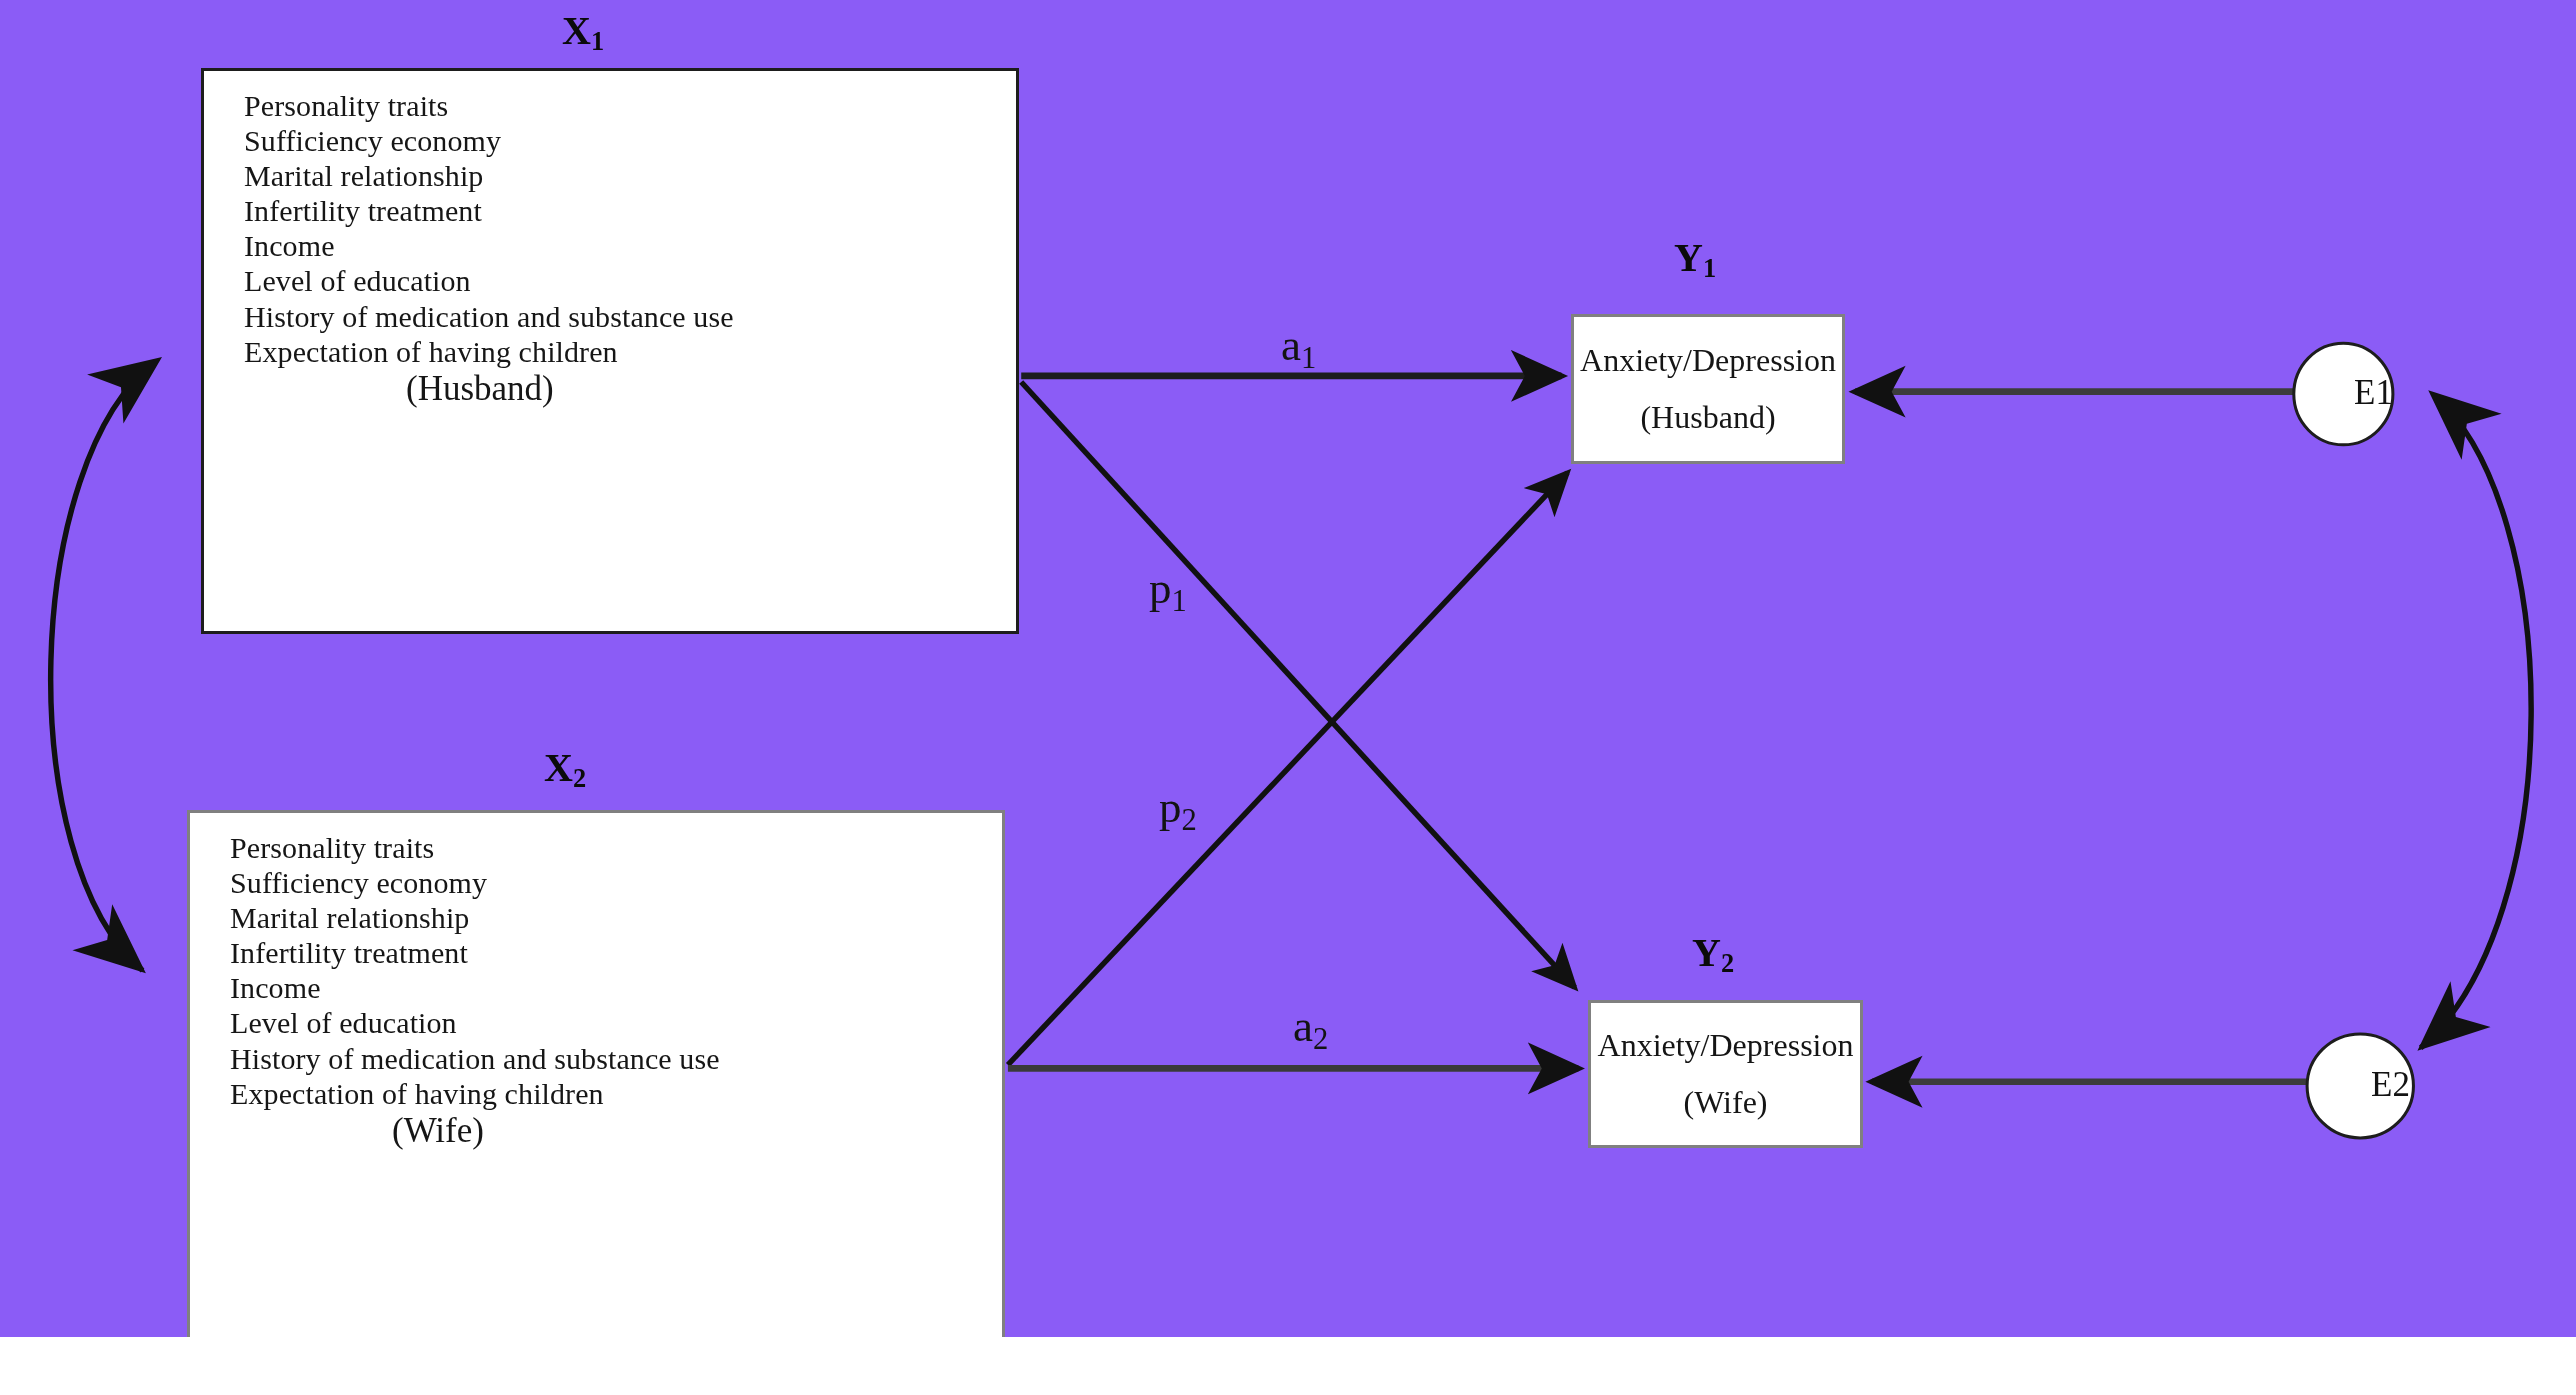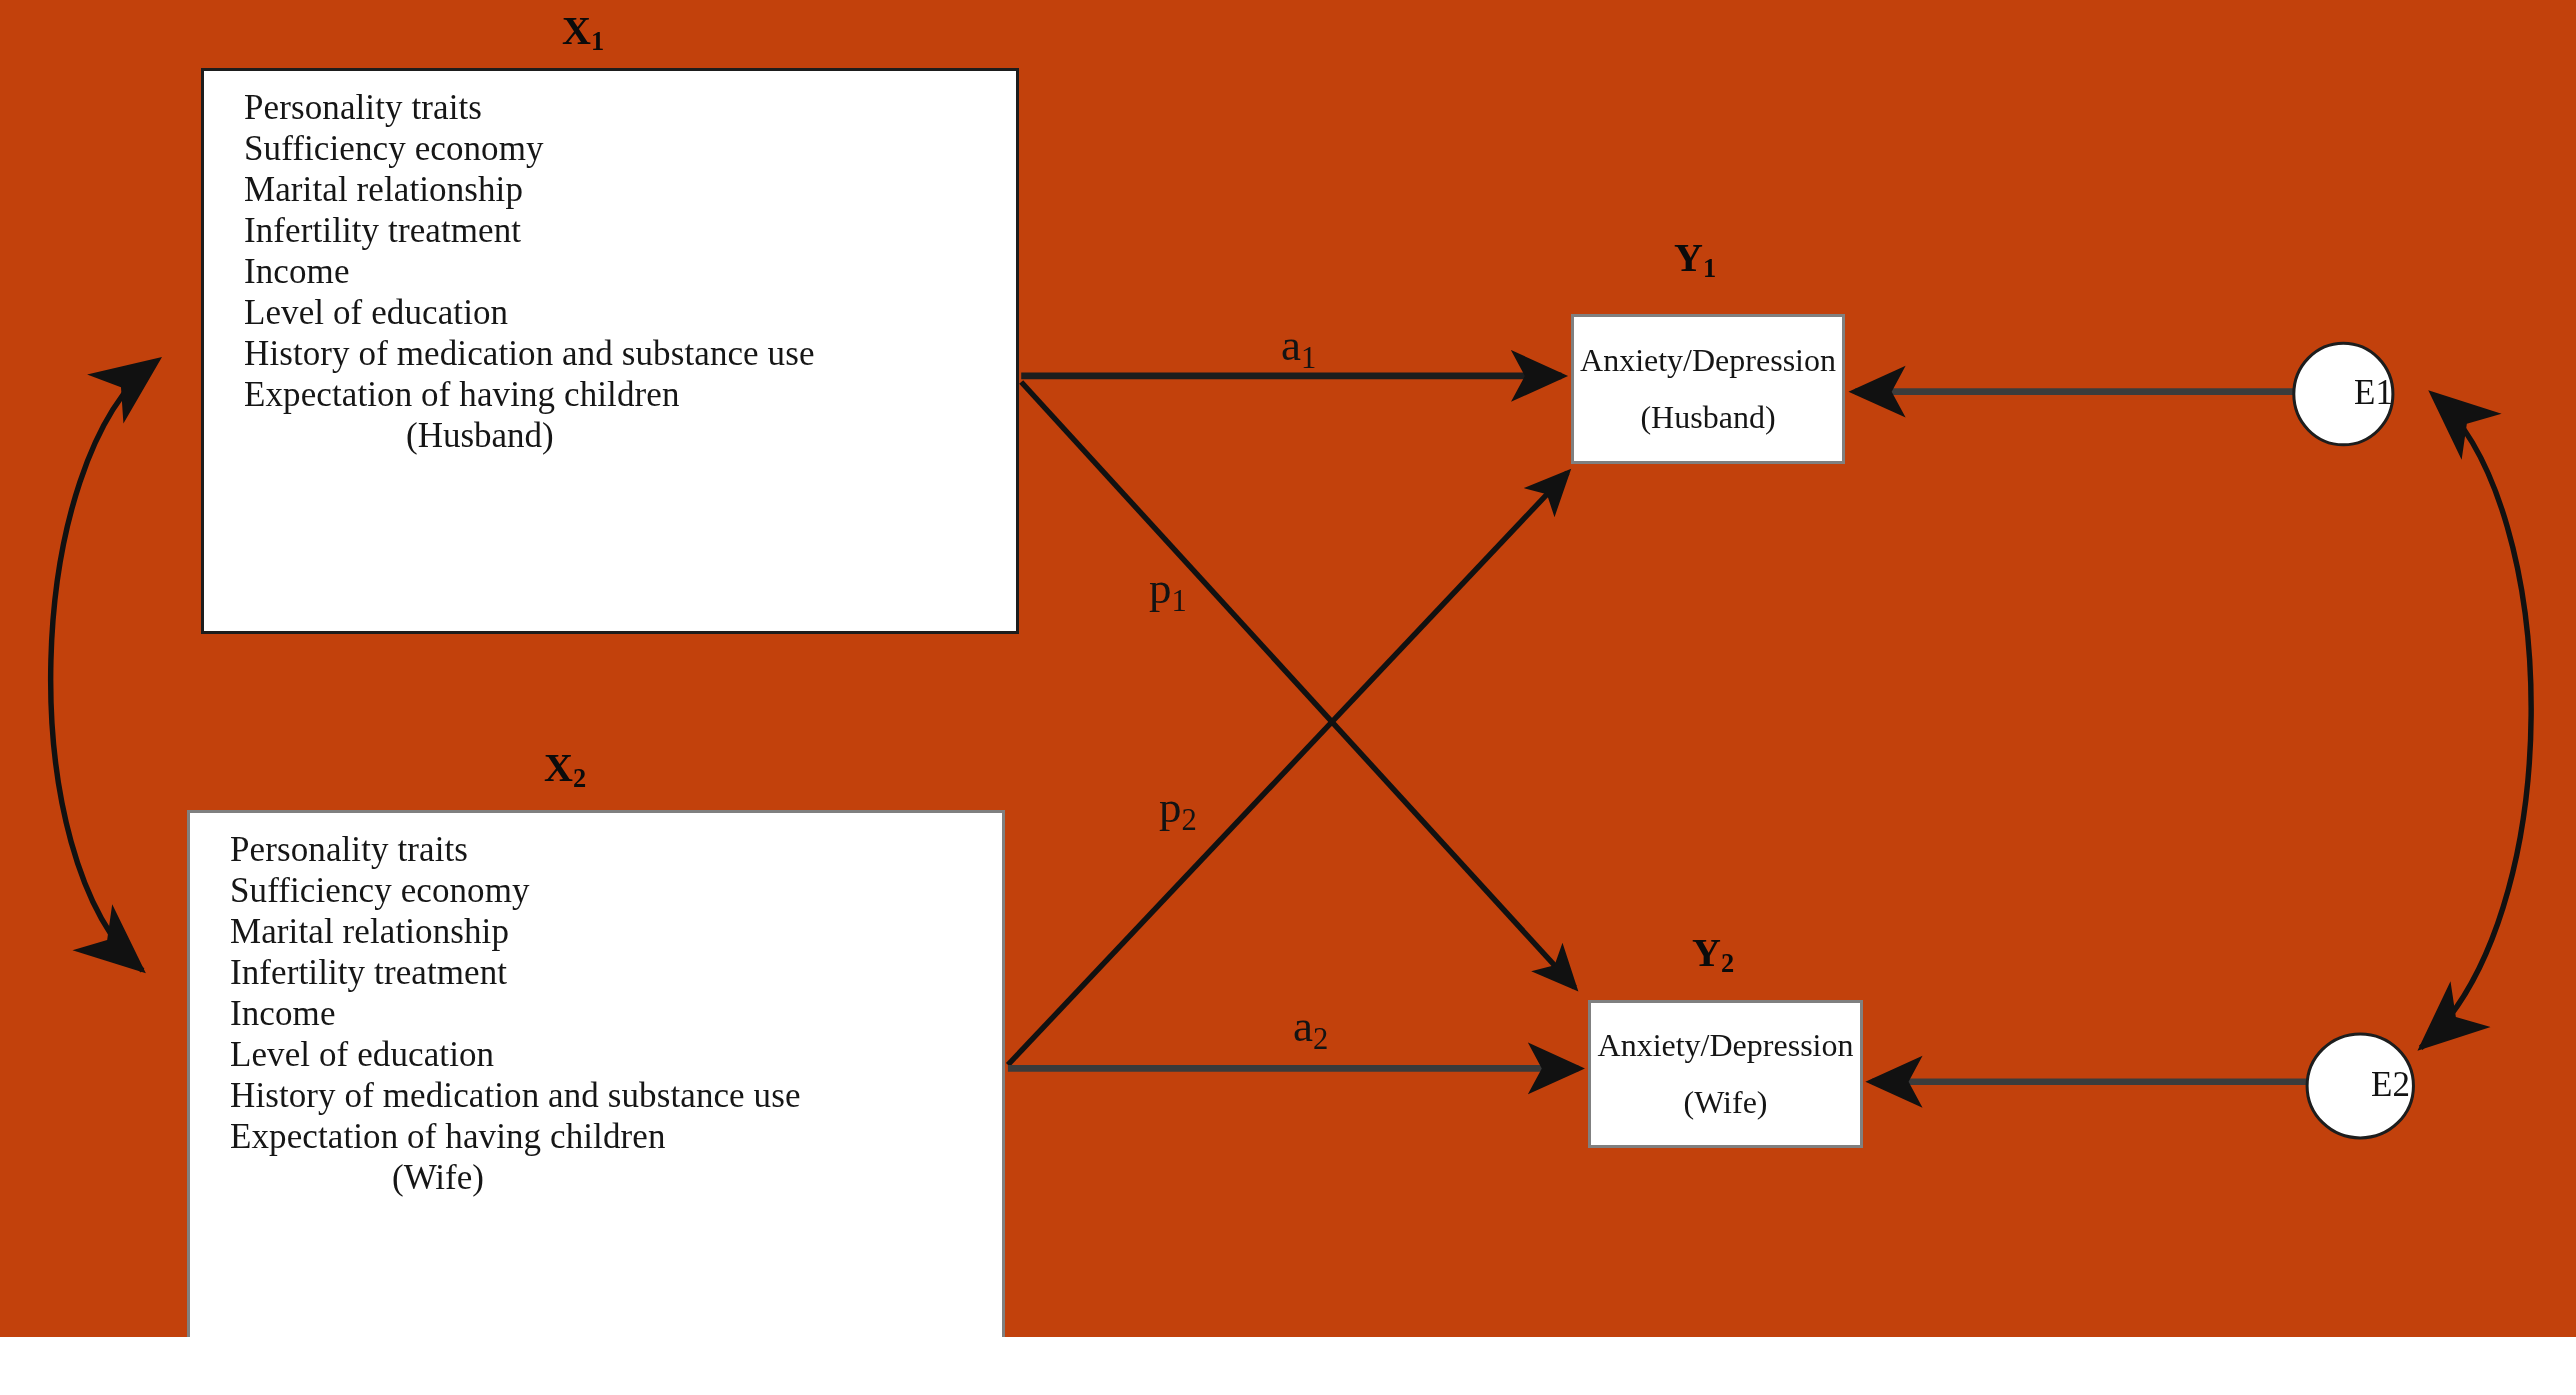--- a/index.html
+++ b/index.html
@@ -4,21 +4,21 @@
 <style>
   html, body {
     margin: 0;
     padding: 0;
     background: #ffffff;
   }
   #stage {
     position: relative;
     width: 2576px;
     height: 1337px;
-    background: #c2410c;
+    background: #8b5cf6;
     font-family: "Liberation Serif", "DejaVu Serif", serif;
     overflow: hidden;
   }
   #diagram-svg {
     position: absolute;
     left: 0;
     top: 0;
     width: 2576px;
     height: 1396px;
   }
@@ -38,21 +38,21 @@
     width: 818px; height: 570px;
     border: 3.6px solid #808080;
   }
   .pred-list {
     position: absolute;
     left: 40px;
     top: 17px;
     right: 12px;
   }
   .pred-item {
-    font-size: 35px;
+    font-size: 30px;
     line-height: 1.17;
     color: #161616;
     letter-spacing: 0.1px;
     white-space: nowrap;
   }
   .pred-role {
     font-size: 35px;
     line-height: 1.17;
     color: #161616;
     padding-left: 162px;

